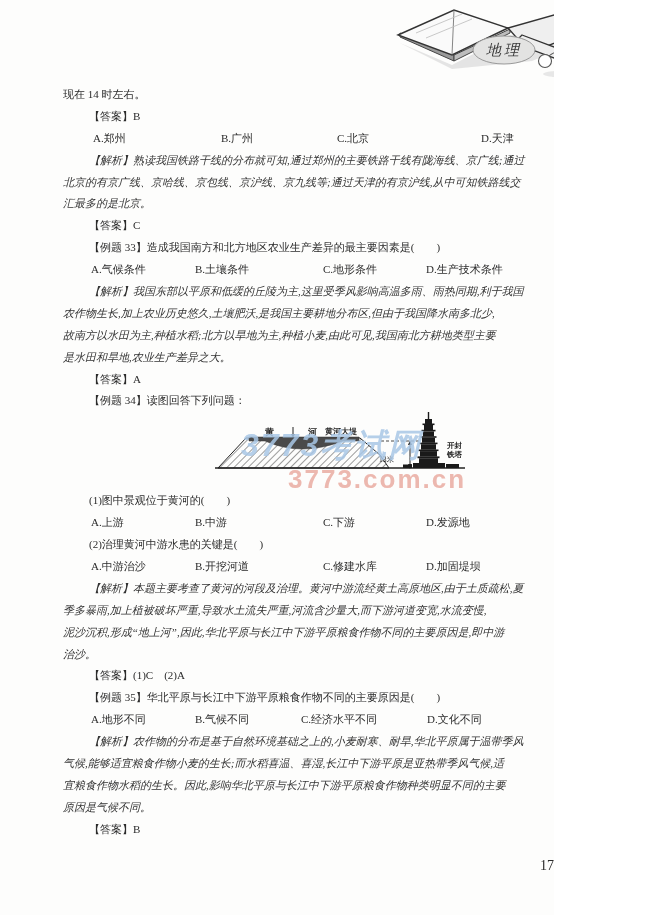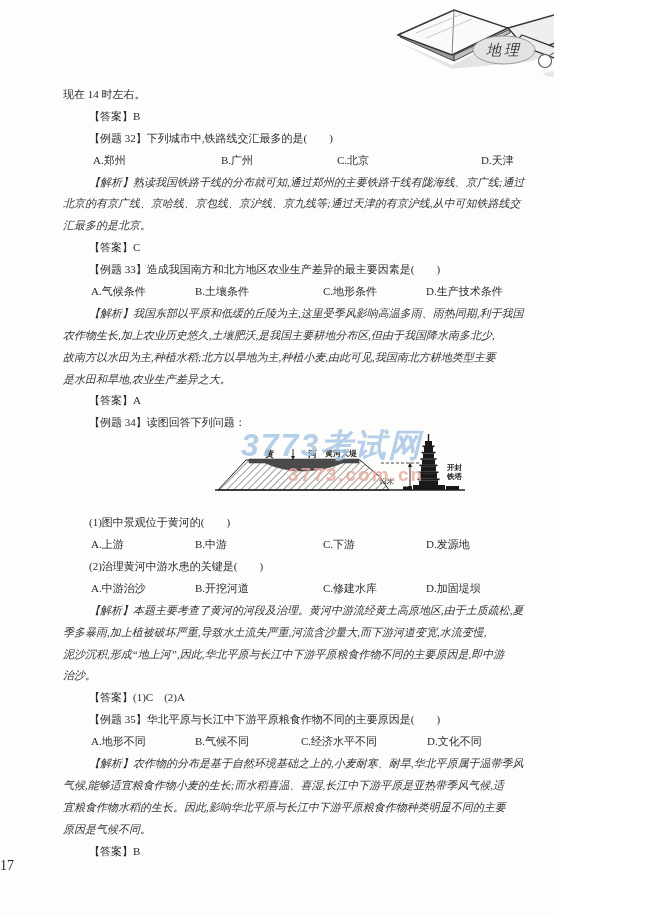--- a/index.html
+++ b/index.html
@@ -17,25 +17,25 @@
   .opts.wide .o1{left:30px}.opts.wide .o2{left:158px}.opts.wide .o3{left:274px}.opts.wide .o4{left:418px}
   .opts.q35 .o3{left:238px}.opts.q35 .o4{left:364px}
   .fig{position:relative;height:78px;}
   .fig svg{position:absolute;left:150px;top:-2px;}
   .wm-title{
     position:absolute;left:241px;top:424px;font-size:32px;font-weight:bold;font-style:italic;
     font-family:"Liberation Sans", sans-serif;color:#a9c7e6;letter-spacing:2px;opacity:.85;z-index:6;
     pointer-events:none;white-space:nowrap;
   }
   .wm-url{
-    position:absolute;left:288px;top:464px;font-size:19px;font-weight:bold;
+    position:absolute;left:288px;top:464px;font-size:26px;font-weight:bold;
     font-family:"Liberation Sans", sans-serif;color:#e9a79c;letter-spacing:2px;opacity:.8;z-index:6;
     pointer-events:none;white-space:nowrap;
   }
-  .pagenum{position:absolute;left:0;right:0;top:858px;text-align:left;font-size:14px;color:#2b2b2b;}
+  .pagenum{position:absolute;left:0;right:0;top:858px;text-align:right;font-size:14px;color:#2b2b2b;}
   .hdr{position:absolute;left:386px;top:3px;}
 </style>
 </head>
 <body>
 
 <div class="page">
 
   <svg class="hdr" width="224" height="76" viewBox="0 0 224 76">
     <g>
       <path d="M14,40 L66,62 L124,32 L198,36 L146,58 L66,66 Z" fill="#cfcfcf" opacity="0.55" stroke="none"></path>
@@ -75,21 +75,20 @@
       <circle cx="159" cy="58" r="6.5"></circle>
       <circle cx="211" cy="52" r="6.5"></circle>
       <path d="M209,45 L212,41 L214,46" fill="#fff"></path>
     </g>
   </svg>
 
   <div class="content">
     <div class="ln">现在 14 时左右。</div>
     <div class="ln indent">【答案】B</div>
 
-    <div class="ln indent">【例题 32】下列城市中,铁路线交汇最多的是(　　)</div>
     <div class="ln opts wide">
       <span class="o1">A.郑州</span>
       <span class="o2">B.广州</span>
       <span class="o3">C.北京</span>
       <span class="o4">D.天津</span>
     </div>
     <div class="ln indent kai">【解析】熟读我国铁路干线的分布就可知,通过郑州的主要铁路干线有陇海线、京广线;通过</div>
     <div class="ln kai">北京的有京广线、京哈线、京包线、京沪线、京九线等;通过天津的有京沪线,从中可知铁路线交</div>
     <div class="ln kai">汇最多的是北京。</div>
     <div class="ln indent">【答案】C</div>

